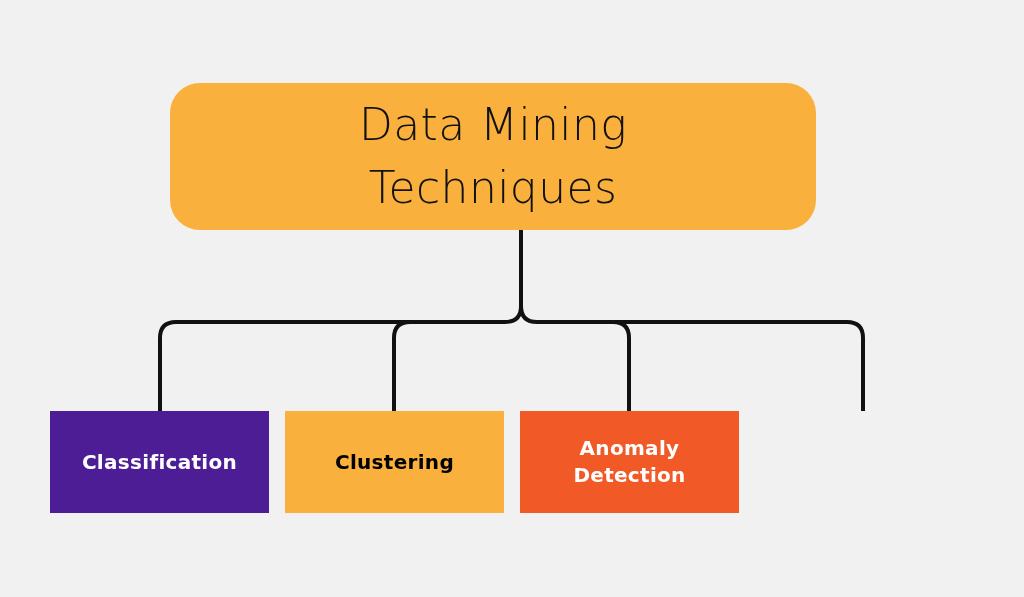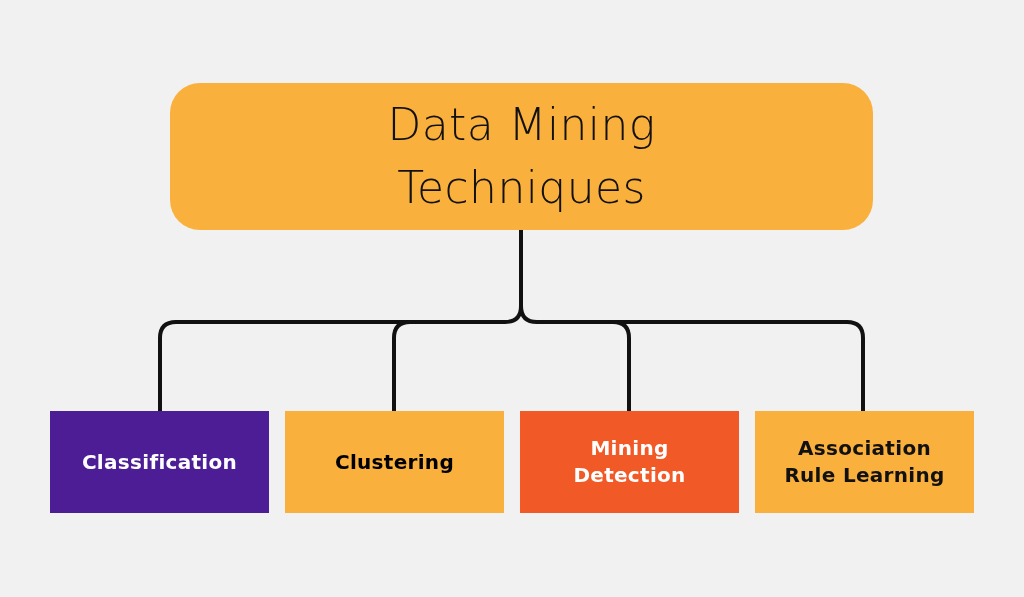--- a/index.html
+++ b/index.html
@@ -30,21 +30,21 @@
     position: absolute;
     box-sizing: border-box;
     display: flex;
     align-items: center;
     justify-content: center;
     text-align: center;
   }
   .root-node {
     left: 170px;
     top: 83px;
-    width: 703px;
+    width: 646px;
     height: 147px;
     border-radius: 30px;
   }
   .root-label {
     font-family: "DejaVu Sans", sans-serif;
     font-weight: 300;
     font-size: 44px;
     line-height: 1.42;
     letter-spacing: 0.4px;
     color: #111111;
@@ -95,22 +95,18 @@
 
   <div class="node leaf-node" style="left:50px; background:#4c1d95;">
     <span class="leaf-label" style="color:#ffffff;">Classification</span>
   </div>
 
   <div class="node leaf-node" style="left:285px; background:#fab03c;">
     <span class="leaf-label" style="color:#000000;">Clustering</span>
   </div>
 
   <div class="node leaf-node" style="left:520px; background:#f15a26;">
-    <span class="leaf-label" style="color:#ffffff;">Mining
+    <span class="leaf-label" style="color:#ffffff;">Anomaly
 Detection</span>
   </div>
 
-  <div class="node leaf-node" style="left:755px; background:#fab03c;">
-    <span class="leaf-label" style="color:#111111;">Association
-Rule Learning</span>
-  </div>
 
 </div>
 
 </body></html>

